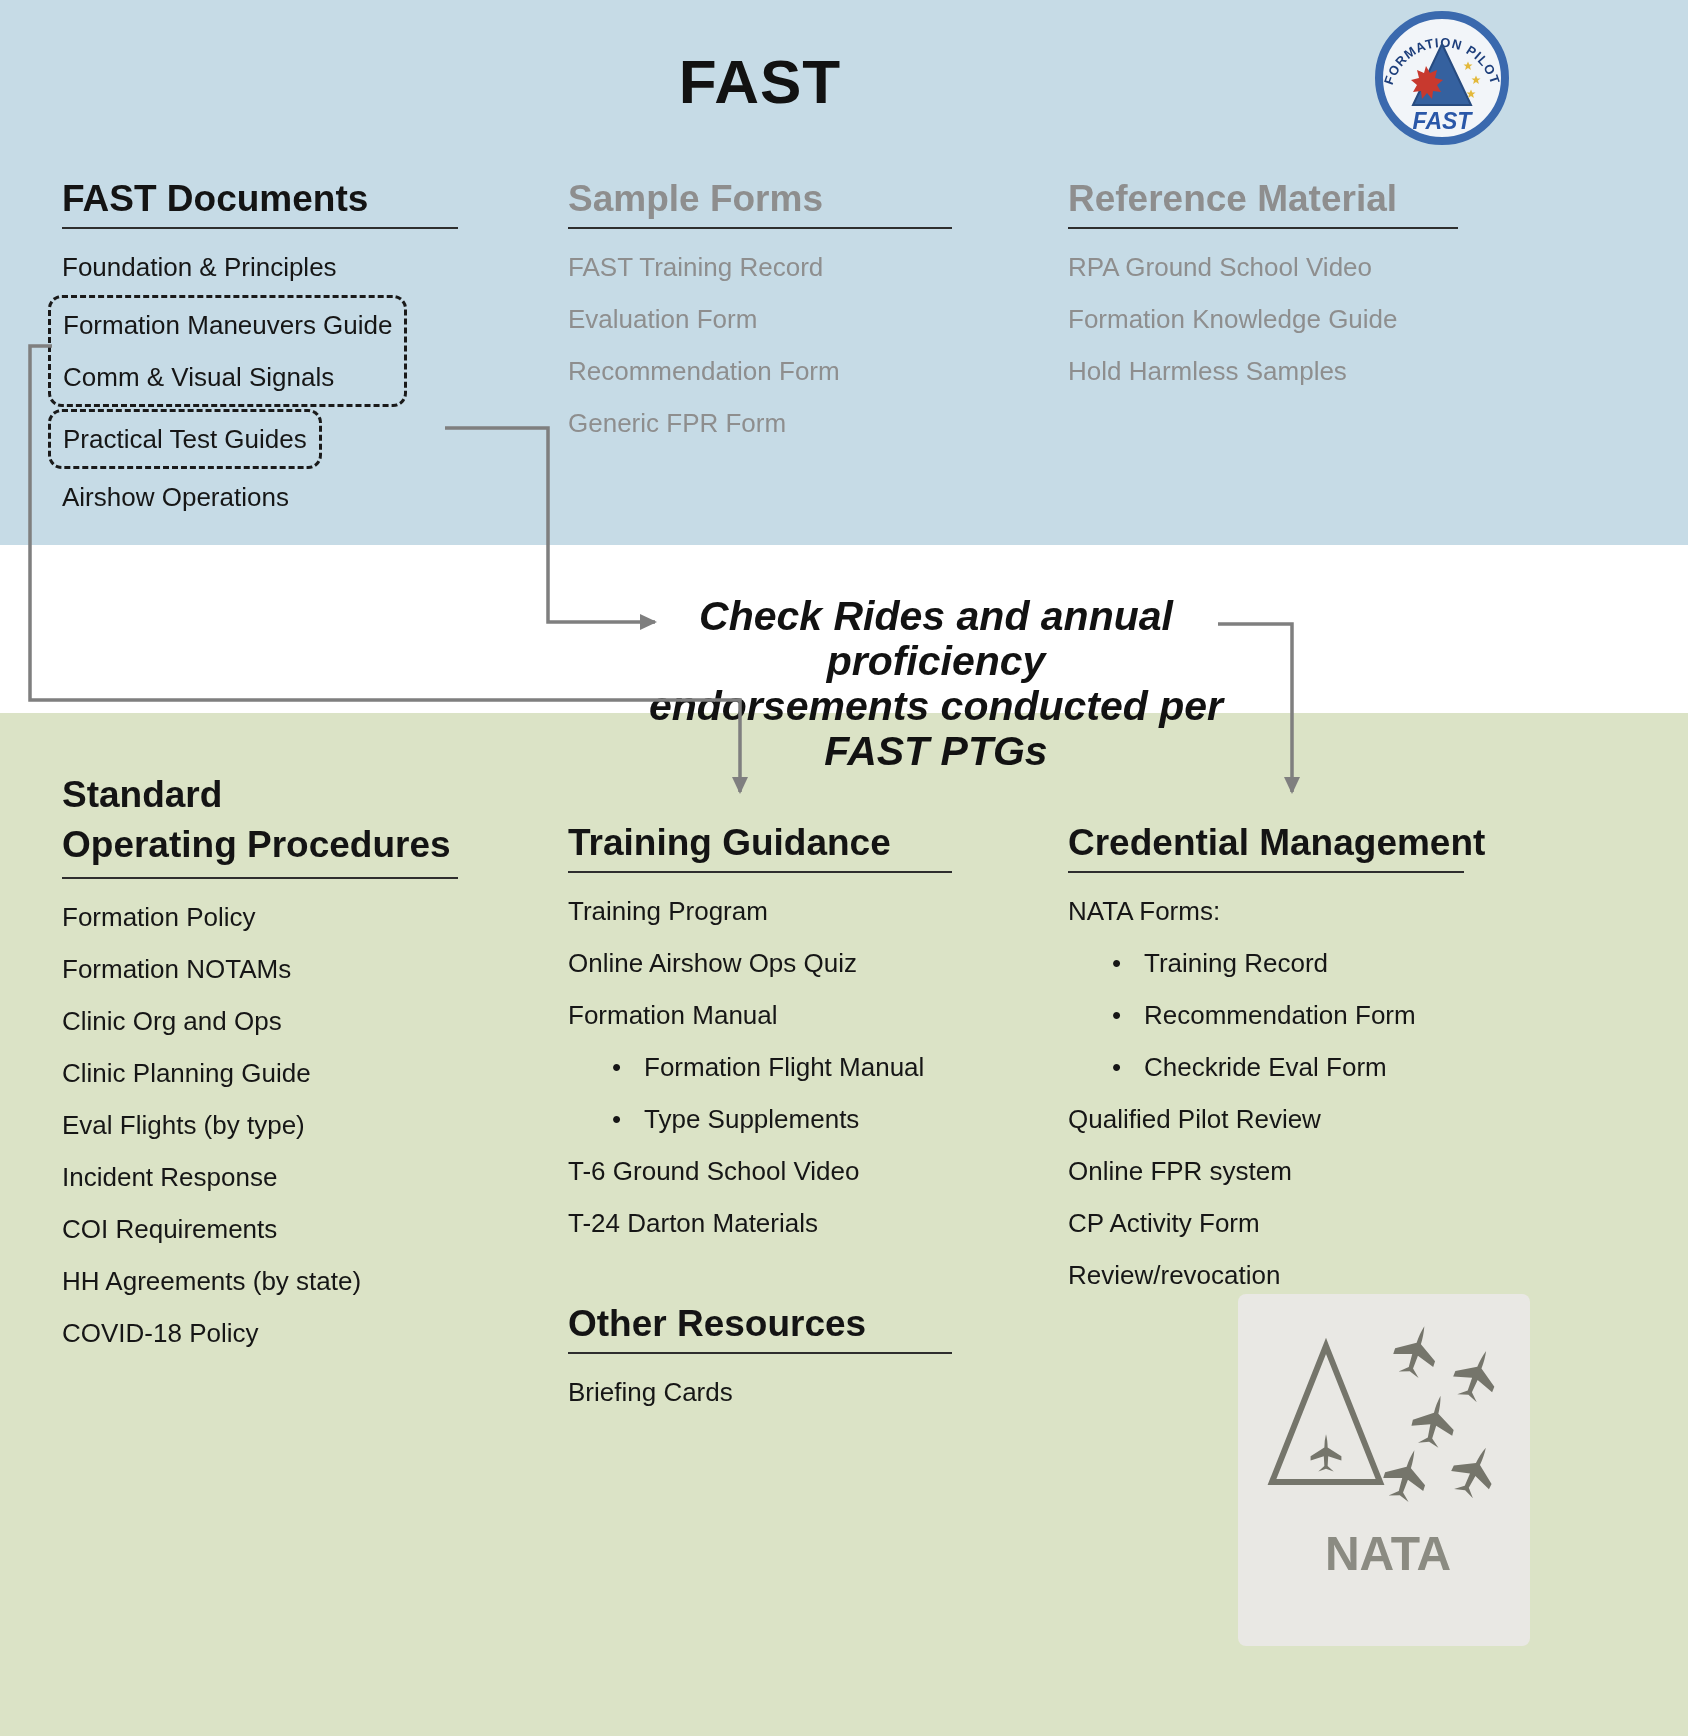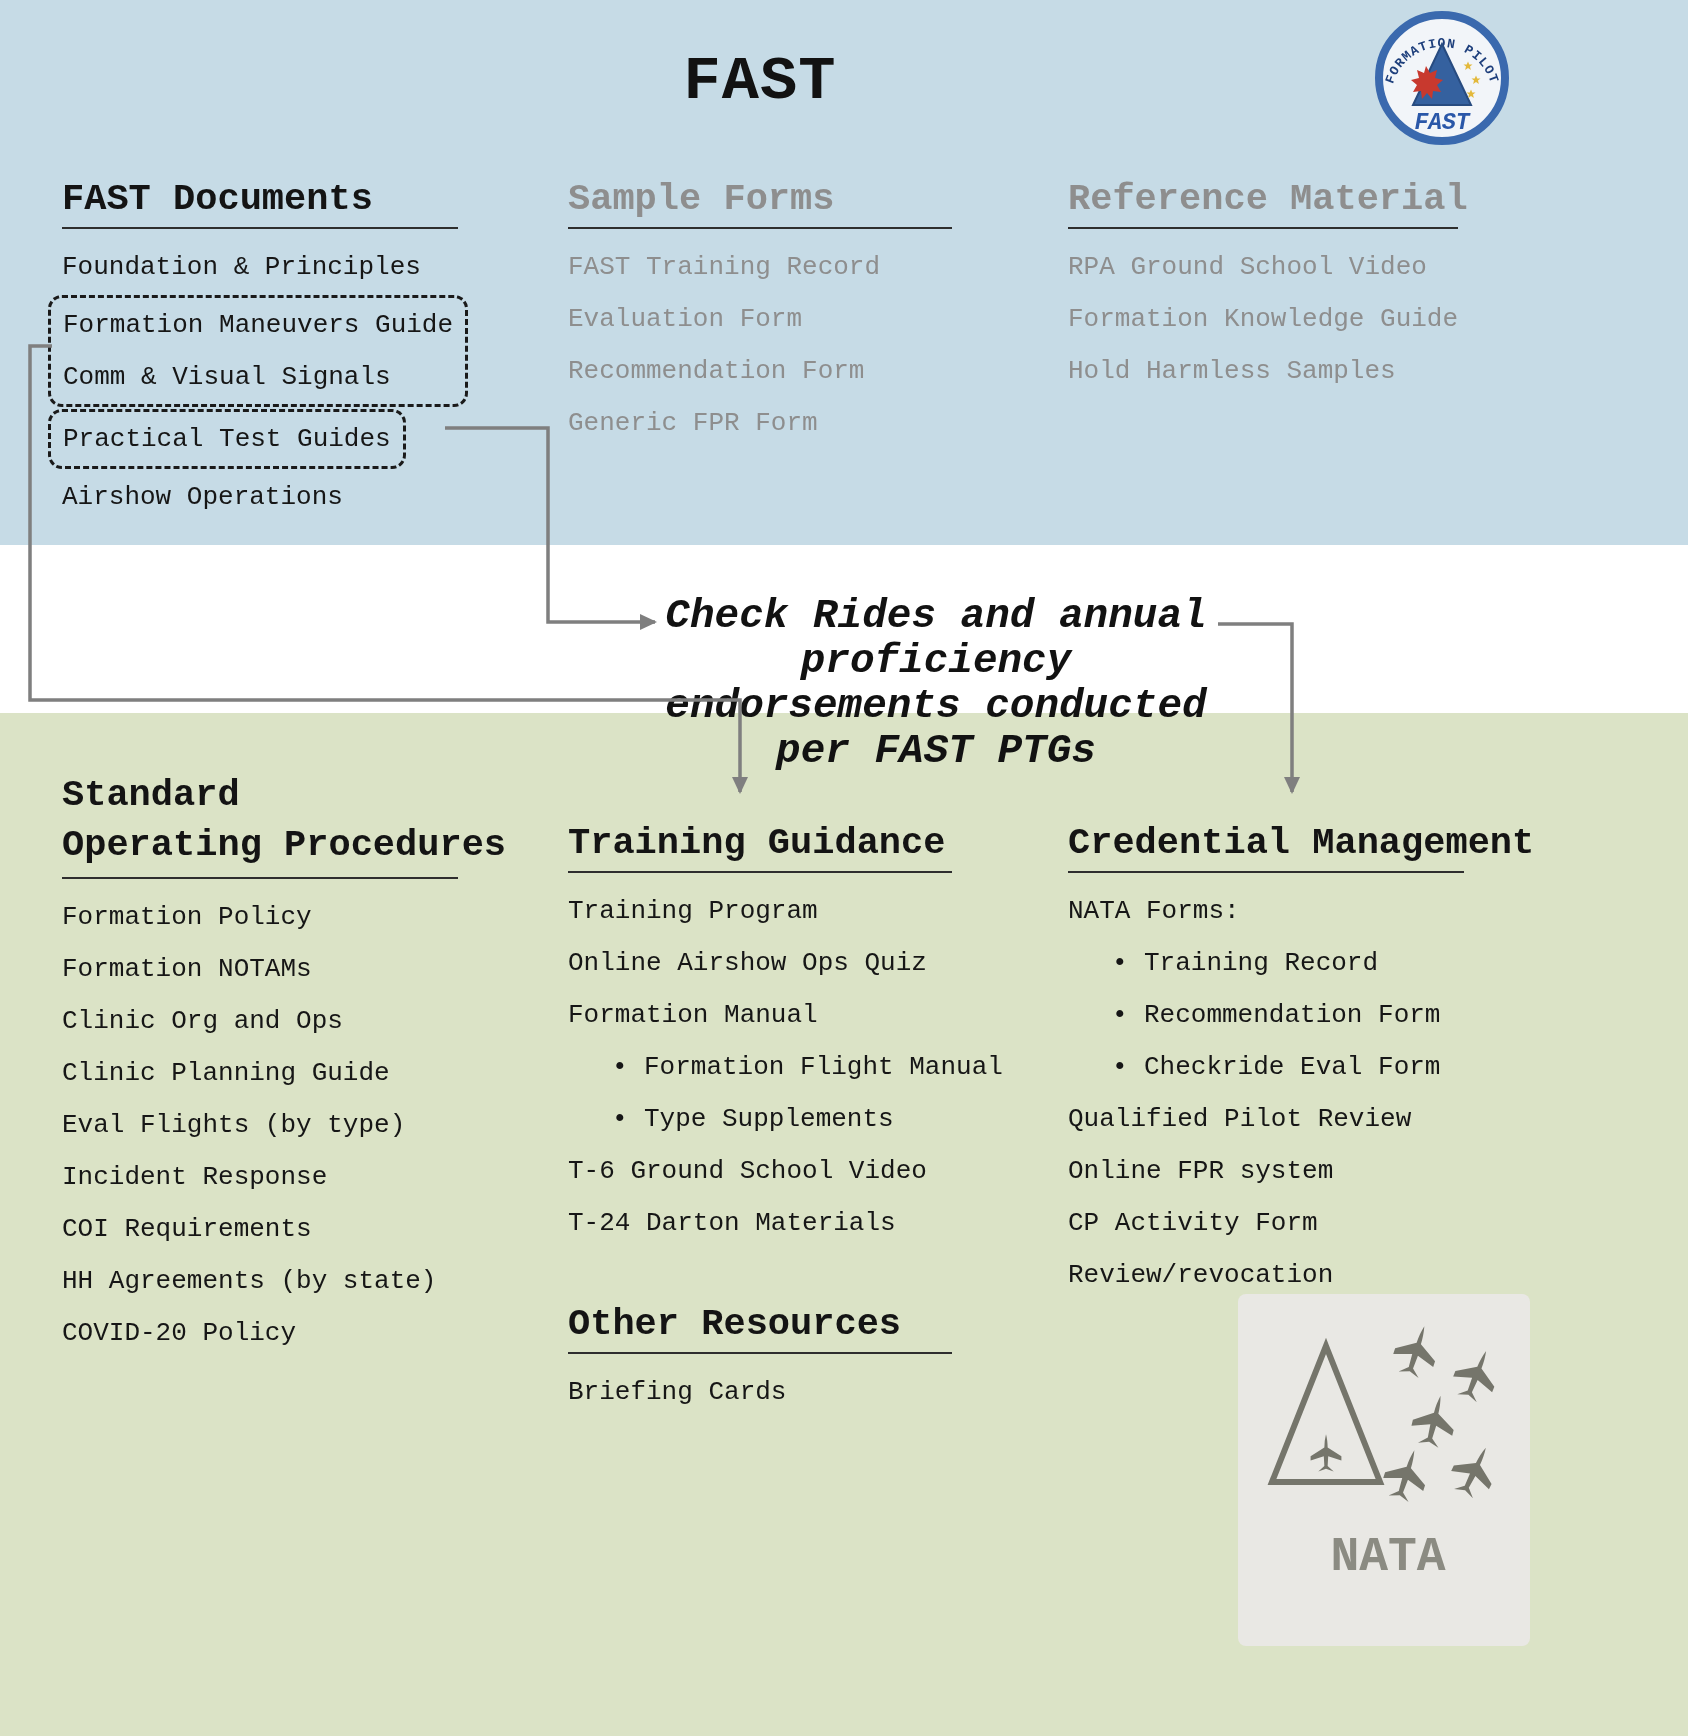--- a/index.html
+++ b/index.html
@@ -1,18 +1,18 @@
 <!DOCTYPE html>
 <html><head>
 <meta charset="utf-8">
 <style>
   html,body{margin:0;padding:0;background:#fff;}
   .page{
     position:relative;width:1688px;height:1736px;overflow:hidden;
-    font-family:Liberation Mono, monospace;background:#ffffff;
+    font-family:Liberation Sans, sans-serif;background:#ffffff;
   }
   .band-top{position:absolute;top:0;left:0;width:100%;height:545px;background:#c6dbe6;}
   .band-bottom{position:absolute;top:713px;left:0;width:100%;height:1023px;background:#dbe3c6;}
 
   .title{
     position:absolute;top:46px;left:0;width:1520px;text-align:center;
     font-size:62px;font-weight:bold;color:#121212;letter-spacing:1px;
   }
 
   .col{position:absolute;}
@@ -124,21 +124,21 @@
       <div>Operating Procedures</div>
     </div>
     <div class="item">Formation Policy</div>
     <div class="item">Formation NOTAMs</div>
     <div class="item">Clinic Org and Ops</div>
     <div class="item">Clinic Planning Guide</div>
     <div class="item">Eval Flights (by type)</div>
     <div class="item">Incident Response</div>
     <div class="item">COI Requirements</div>
     <div class="item">HH Agreements (by state)</div>
-    <div class="item">COVID-20 Policy</div>
+    <div class="item">COVID-18 Policy</div>
   </div>
 
   <div class="col col-training">
     <div class="col-heading">Training Guidance</div>
     <div class="item">Training Program</div>
     <div class="item">Online Airshow Ops Quiz</div>
     <div class="item">Formation Manual</div>
     <div class="item bullet">Formation Flight Manual</div>
     <div class="item bullet">Type Supplements</div>
     <div class="item">T-6 Ground School Video</div>

